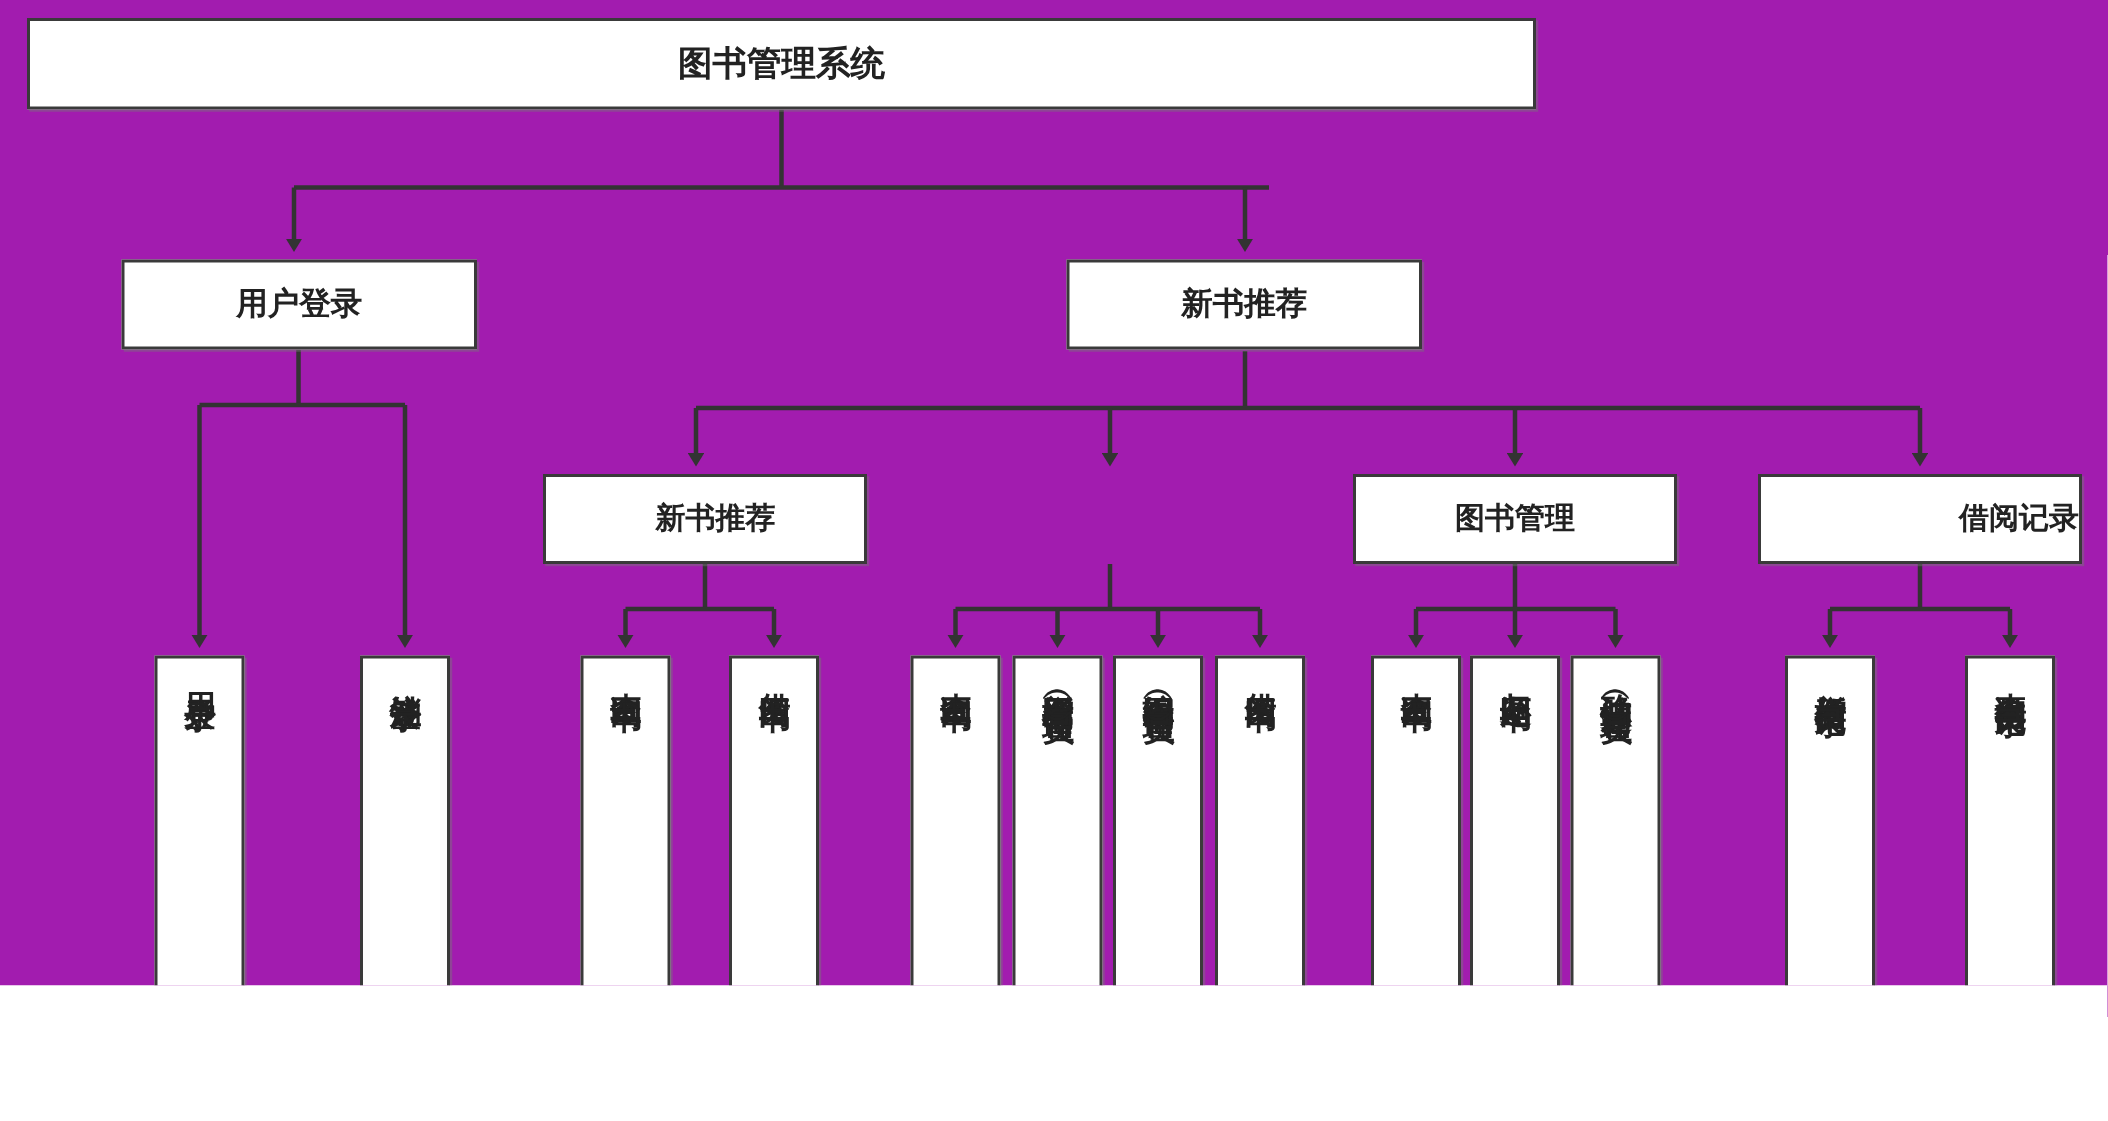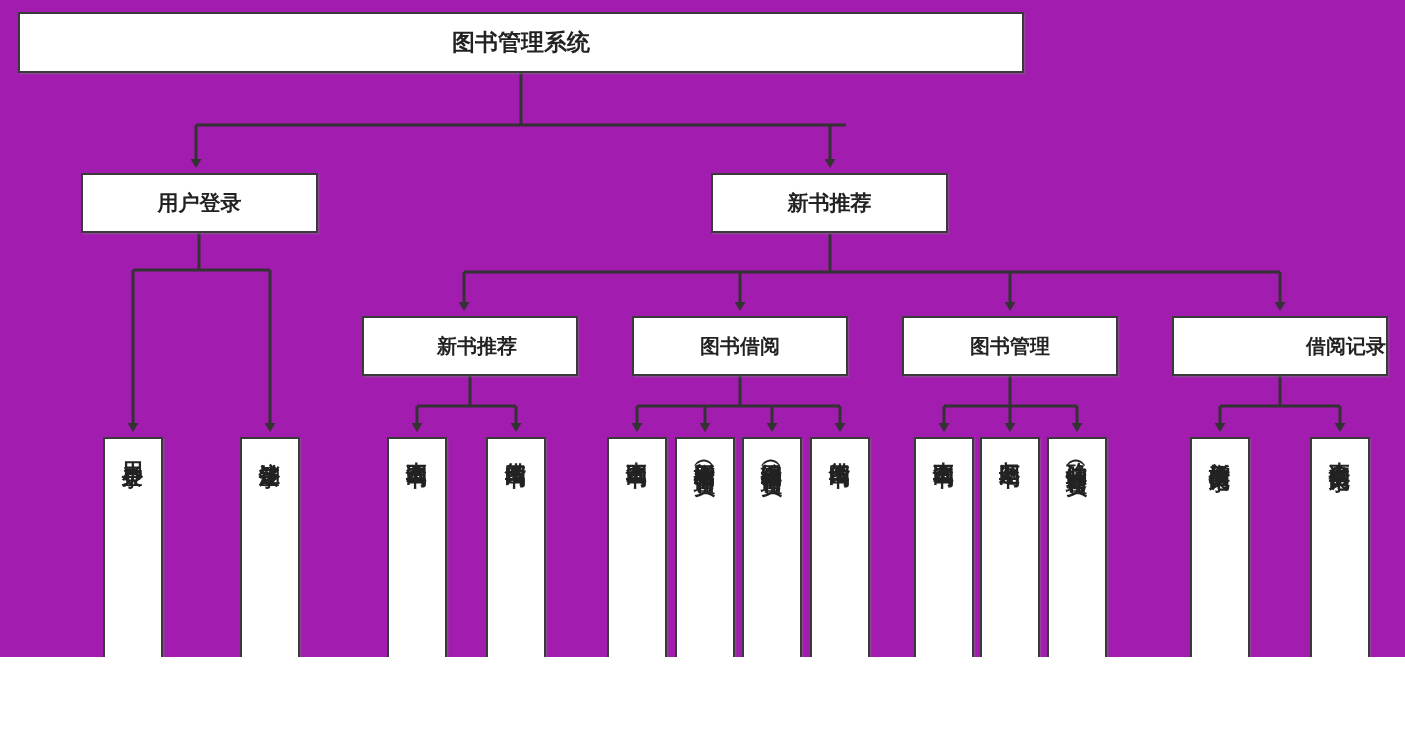--- a/index.html
+++ b/index.html
@@ -128,23 +128,20 @@
   <div class="node level-1" style="left:81px; top:173px; width:237px; height:60px;">
     <span class="node-label">用户登录</span>
   </div>
   <div class="node level-1" style="left:711px; top:173px; width:237px; height:60px;">
     <span class="node-label">新书推荐</span>
   </div>
 
   <div class="node level-2" style="left:362px; top:316px; width:216px; height:60px;padding-left:14px;">
     <span class="node-label">新书推荐</span>
   </div>
-  <div class="node level-2" style="left:632px; top:316px; width:216px; height:60px;">
-    <span class="node-label">图书借阅</span>
-  </div>
   <div class="node level-2" style="left:902px; top:316px; width:216px; height:60px;">
     <span class="node-label">图书管理</span>
   </div>
   <div class="node level-2" style="left:1172px; top:316px; width:216px; height:60px;justify-content:flex-end;">
     <span class="node-label">借阅记录</span>
   </div>
 
   <div class="node leaf" style="left:103px; top:437px; width:60px; height:296px;">
     <span class="node-label">用户登录</span>
   </div>

